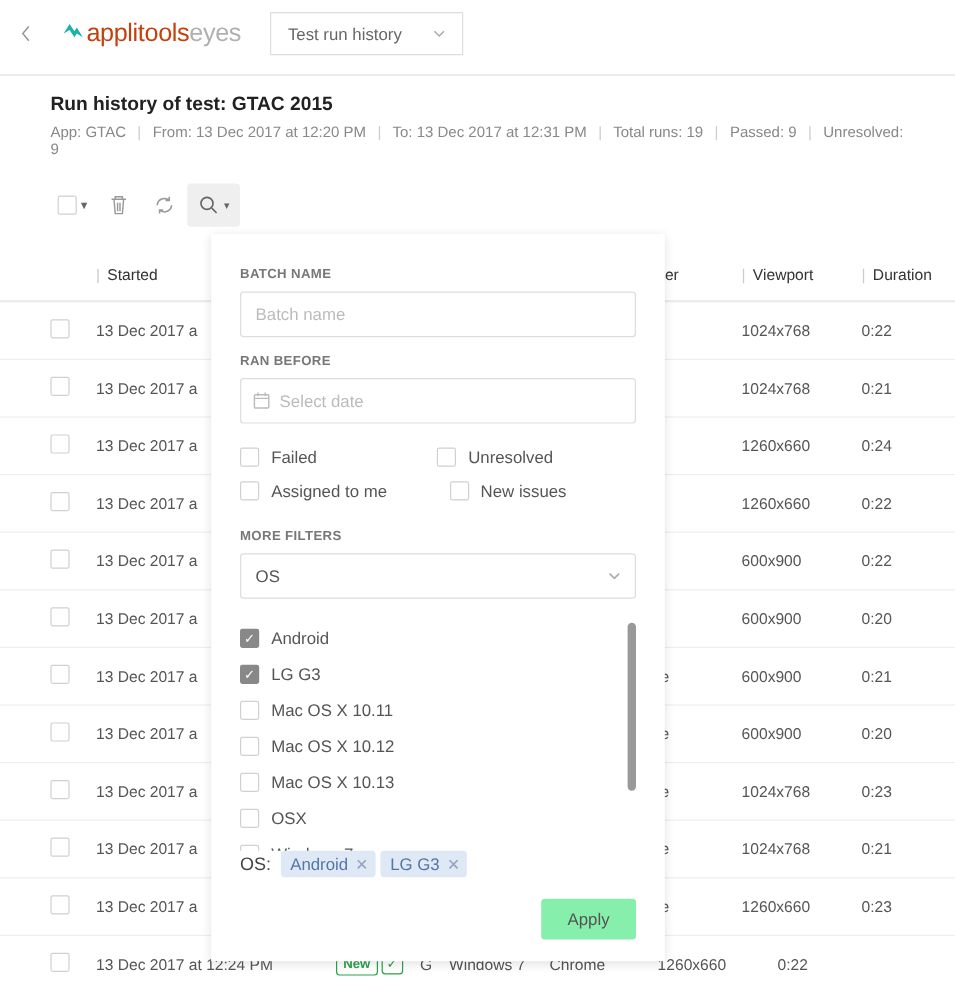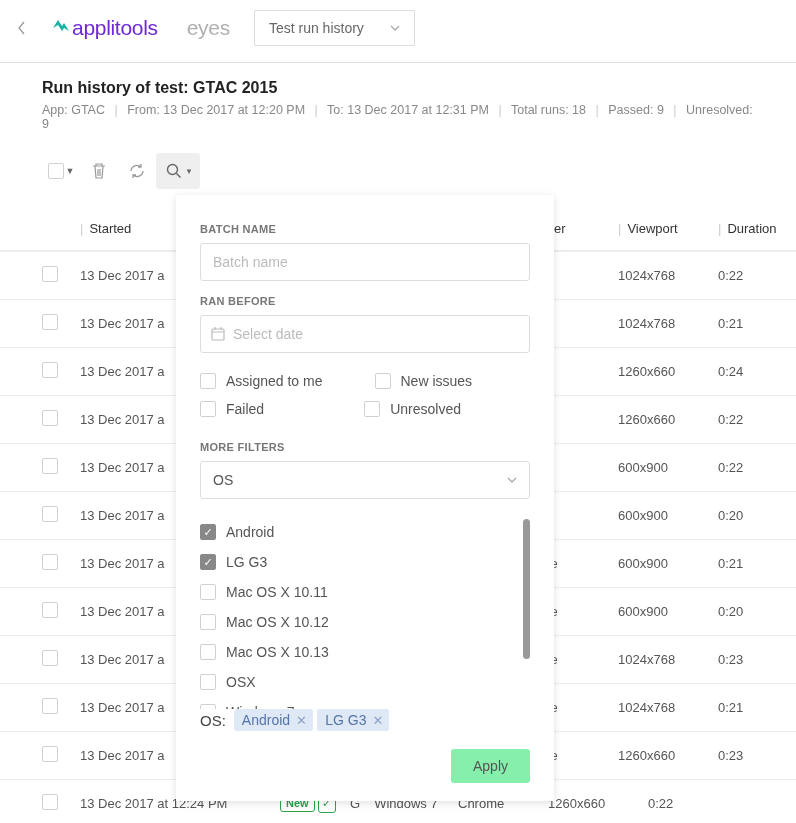--- a/index.html
+++ b/index.html
@@ -1,21 +1,21 @@
 <!DOCTYPE html>
 <html><head>
   <meta charset="utf-8">
   <style>
     * { box-sizing: border-box; margin: 0; padding: 0; }
     body { font-family: -apple-system, BlinkMacSystemFont, "Segoe UI", Helvetica, Arial, sans-serif; font-size: 14px; color: #333; background: #fff; width: 796px; }
     .topbar { display: flex; align-items: center; padding: 10px 4px 16px 4px; border-bottom: 1px solid #e0e0e0; }
     .back-btn { width: 36px; height: 30px; display: flex; align-items: center; justify-content: center; cursor: pointer; }
     .logo { display: flex; align-items: center; margin-left: 10px; margin-right: 24px; }
-    .logo-text1 { color: #6d28d9; font-size: 21px; font-weight: 500; letter-spacing: -0.3px; }
-    .logo-text2 { color: #b0b0b0; font-size: 21px; font-weight: 400; letter-spacing: -0.3px; margin-left: 29px; }
+    .logo-text1 { color: #c2410c; font-size: 21px; font-weight: 500; letter-spacing: -0.3px; }
+    .logo-text2 { color: #b0b0b0; font-size: 21px; font-weight: 400; letter-spacing: -0.3px; }
     .dropdown { border: 1px solid #ddd; border-radius: 1px; padding: 9px 14px; display: flex; align-items: center; gap: 26px; cursor: pointer; color: #666; font-size: 14px; }
     .header-section { padding: 16px 42px 10px; }
     .page-title { font-size: 16px; font-weight: 700; color: #222; margin-bottom: 6px; }
     .meta-row { font-size: 12.5px; color: #888; }
     .meta-item { display: inline; }
     .meta-sep { display: inline; margin: 0 6px; color: #ccc; }
     .toolbar { display: flex; align-items: center; gap: 0; padding: 12px 42px 6px; }
     .tool-btn { width: 38px; height: 36px; display: flex; align-items: center; justify-content: center; cursor: pointer; color: #888; }
     .tool-btn.search-active { background: #efefef; border-radius: 3px; width: 44px; gap: 2px; }
     .tool-caret { font-size: 9px; margin-left: 2px; color: #666; }
@@ -81,21 +81,21 @@
 
 <div class="header-section">
   <div class="page-title">Run history of test: GTAC 2015</div>
   <div class="meta-row">
     <span class="meta-item"><span>App: </span><span>GTAC</span></span>
     <span class="meta-sep">|</span>
     <span class="meta-item"><span>From: </span><span>13 Dec 2017 at 12:20 PM</span></span>
     <span class="meta-sep">|</span>
     <span class="meta-item"><span>To: </span><span>13 Dec 2017 at 12:31 PM</span></span>
     <span class="meta-sep">|</span>
-    <span class="meta-item"><span>Total runs: </span><span>18</span></span>
+    <span class="meta-item"><span>Total runs: </span><span>19</span></span>
     <span class="meta-sep">|</span>
     <span class="meta-item"><span>Passed: </span><span>9</span></span>
     <span class="meta-sep">|</span>
     <span class="meta-item"><span>Unresolved: </span><span>9</span></span>
   </div>
 </div>
 
 <div class="toolbar">
   <div class="tool-btn">
     <span class="checkbox-sq"></span>
@@ -258,35 +258,35 @@
       <svg width="16" height="16" viewBox="0 0 16 16" fill="none" stroke="#bbb" stroke-width="1.2">
           <rect x="2" y="3" width="12" height="11" rx="1"></rect>
           <path d="M2 6h12M5 1v3M11 1v3"></path>
         </svg>
       <input class="filter-input" placeholder="Select date" style="">
     </div>
 
     <div class="check-row">
       <div class="check-item">
           <span class="checkbox-sq"></span>
+          <span>Failed</span>
+        </div>
+      <div class="check-item">
+          <span class="checkbox-sq"></span>
+          <span>Unresolved</span>
+        </div>
+    </div>
+    <div class="check-row">
+      <div class="check-item">
+          <span class="checkbox-sq"></span>
           <span>Assigned to me</span>
         </div>
       <div class="check-item" style="margin-left:-48px;">
           <span class="checkbox-sq"></span>
           <span>New issues</span>
-        </div>
-    </div>
-    <div class="check-row">
-      <div class="check-item">
-          <span class="checkbox-sq"></span>
-          <span>Failed</span>
-        </div>
-      <div class="check-item">
-          <span class="checkbox-sq"></span>
-          <span>Unresolved</span>
         </div>
     </div>
 
     <div class="filter-label mt">MORE FILTERS</div>
     <div class="select-box">
       <span>OS</span>
       <svg width="10" height="6" viewBox="0 0 10 6" fill="none" stroke="#aaa" stroke-width="1.3">
           <path d="M1 1l4 4 4-4"></path>
         </svg>
     </div>

